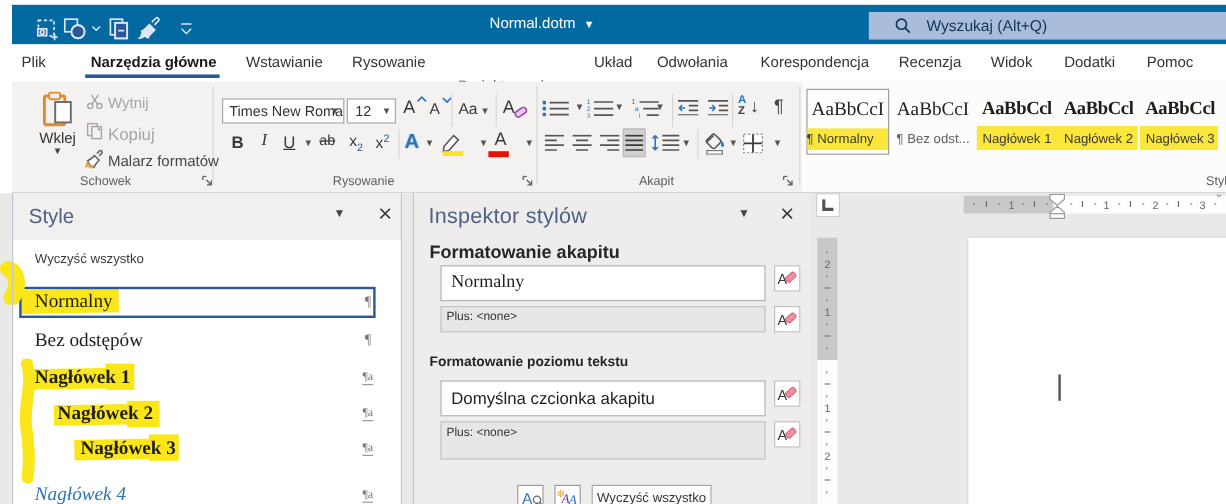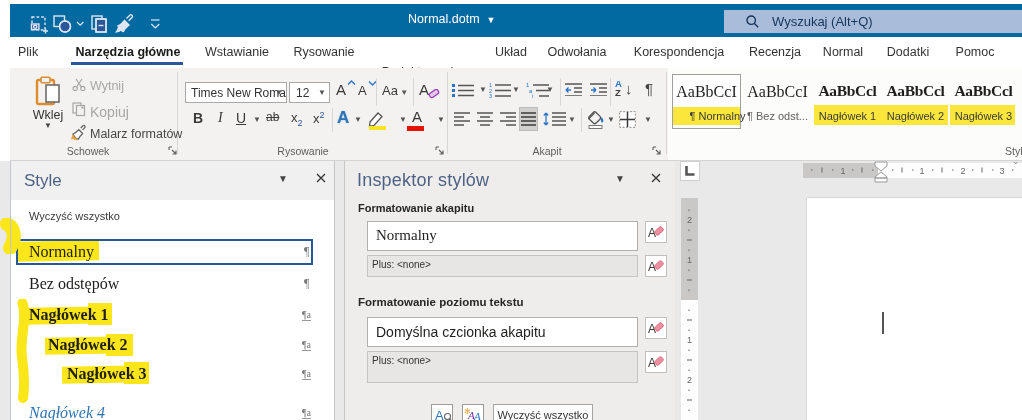--- a/index.html
+++ b/index.html
@@ -67,21 +67,21 @@
 <div class="abs tabrow">
   <div class="tab" style="left:8px;transform:none;">Plik</div>
   <div class="tab" style="left:118px;font-weight:bold;color:#1b1a19;">Narzędzia główne</div>
   <div class="tab" style="left:227px;">Wstawianie</div>
   <div class="tab" style="left:314px;">Rysowanie</div>
   <div class="tab" style="left:411px;margin-top:20px;">Projektowanie</div>
   <div class="tab" style="left:501px;">Układ</div>
   <div class="tab" style="left:567px;">Odwołania</div>
   <div class="tab" style="left:669px;">Korespondencja</div>
   <div class="tab" style="left:765px;">Recenzja</div>
-  <div class="tab" style="left:833px;">Normal</div>
+  <div class="tab" style="left:833px;">Widok</div>
   <div class="tab" style="left:898px;">Dodatki</div>
   <div class="tab" style="left:965px;">Pomoc</div>
   <div class="abs" style="left:61px;top:25px;width:112px;height:3px;background:#2b579a;"></div>
 </div>
 
 <div class="abs ribbon">
   <div class="abs" style="left:658px;top:0;width:354px;height:92px;background:#fcfcfb;"></div>
   <div class="gsep" style="left:167px;"></div>
   <div class="gsep" style="left:437px;"></div>
   <div class="gsep" style="left:656px;"></div>
@@ -237,21 +237,21 @@
   <svg class="abs" style="left:609px;top:43px" width="17" height="17" viewBox="0 0 17 17">
     <rect x="0.7" y="0.7" width="15.6" height="15.6" fill="#fff" stroke="#888" stroke-width="1" stroke-dasharray="2 1.5"></rect>
     <path d="M8.5 1 v15 M1 8.5 h15" stroke="#3b3a39" stroke-width="1.5"></path>
   </svg>
   <div class="abs" style="left:634px;top:47px;font-size:8px;color:#555;">▼</div>
   <div class="glabel" style="left:537px;">Akapit</div>
 
   <div class="abs" style="left:662px;top:6px;width:69px;height:55px;background:#fdfdfd;border:1px solid #a19f9d;box-sizing:border-box;"></div>
   <div class="abs serif" style="left:662px;top:15px;width:69px;text-align:center;font-size:16px;color:#201f1e;">AaBbCcI</div>
   <div class="abs" style="left:663px;top:39px;width:67px;height:18px;background:#fbe73c;"></div>
-  <div class="abs" style="left:662px;top:42px;width:91px;text-align:center;font-size:11px;color:#3b3a39;">¶ Normalny</div>
+  <div class="abs" style="left:662px;top:42px;width:91px;font-size:11px;color:#3b3a39;">¶ Normalny</div>
   <div class="abs serif" style="left:733px;top:15px;width:69px;text-align:center;font-size:16px;color:#201f1e;">AaBbCcI</div>
   <div class="abs" style="left:733px;top:42px;width:69px;text-align:center;font-size:11px;color:#605e5c;">¶ Bez odst...</div>
   <div class="abs serif" style="left:803px;top:14px;width:69px;text-align:center;font-size:15.5px;font-weight:bold;color:#1f1e1d;letter-spacing:-0.3px;">AaBbCcl</div>
   <div class="abs" style="left:804px;top:37px;width:68px;height:20px;background:#fbe73c;"></div>
   <div class="abs" style="left:803px;top:42px;width:69px;text-align:center;font-size:11px;color:#3b3a39;">Nagłówek 1</div>
   <div class="abs serif" style="left:871px;top:14px;width:69px;text-align:center;font-size:15.5px;font-weight:bold;color:#1f1e1d;letter-spacing:-0.3px;">AaBbCcl</div>
   <div class="abs" style="left:871px;top:37px;width:67px;height:20px;background:#fbe73c;"></div>
   <div class="abs" style="left:871px;top:42px;width:69px;text-align:center;font-size:11px;color:#3b3a39;">Nagłówek 2</div>
   <div class="abs serif" style="left:939px;top:14px;width:69px;text-align:center;font-size:15.5px;font-weight:bold;color:#1f1e1d;letter-spacing:-0.3px;">AaBbCcl</div>
   <div class="abs" style="left:940px;top:37px;width:65px;height:20px;background:#fbe73c;"></div>
@@ -306,21 +306,21 @@
     <div class="abs serif" style="left:292px;top:207px;font-size:10px;color:#777;border-bottom:1px solid #999;">¶a</div>
     <div class="abs serif" style="left:19px;top:243px;font-size:16px;font-style:italic;color:#2e74b5;">Nagłówek 4</div>
     <div class="abs serif" style="left:292px;top:246px;font-size:10px;color:#777;border-bottom:1px solid #999;">¶a</div>
   </div>
   <div class="inspane">
     <div class="abs panetitle" style="left:12px;top:9px;font-size:18px;letter-spacing:0.2px;">Inspektor stylów</div>
     <div class="abs" style="left:270px;top:12px;color:#444;font-size:10px;">▼</div>
     <svg class="abs" style="left:305px;top:11px" width="12" height="12" viewBox="0 0 12 12" stroke="#333" stroke-width="1.3">
         <path d="M2 2 l8 8 M10 2 l-8 8"></path>
       </svg>
-    <div class="abs" style="left:13px;top:41px;font-size:11px;font-weight:bold;color:#262626;">Formatowanie akapitu</div>
+    <div class="abs" style="left:13px;top:41px;font-size:15px;font-weight:bold;color:#262626;">Formatowanie akapitu</div>
     <div class="fbox" style="top:60px;height:30px;background:#fff;border:1px solid #b2b0ae;"></div>
     <div class="abs serif" style="left:31px;top:66px;font-size:15px;color:#1f1e1d;">Normalny</div>
     <div class="fbox" style="top:94px;height:22px;background:#e7e6e5;border:1px solid #c6c4c2;"></div>
     <div class="abs" style="left:27px;top:98px;font-size:10px;color:#333;">Plus: &lt;none&gt;</div>
     <div class="abs" style="left:13px;top:135px;font-size:11.5px;font-weight:bold;color:#262626;">Formatowanie poziomu tekstu</div>
     <div class="fbox" style="top:156px;height:30px;background:#fff;border:1px solid #b2b0ae;"></div>
     <div class="abs" style="left:31px;top:163px;font-size:14px;color:#1f1e1d;">Domyślna czcionka akapitu</div>
     <div class="fbox" style="top:190px;height:32px;background:#e7e6e5;border:1px solid #c6c4c2;"></div>
     <div class="abs" style="left:27px;top:194px;font-size:10px;color:#333;">Plus: &lt;none&gt;</div>
 

